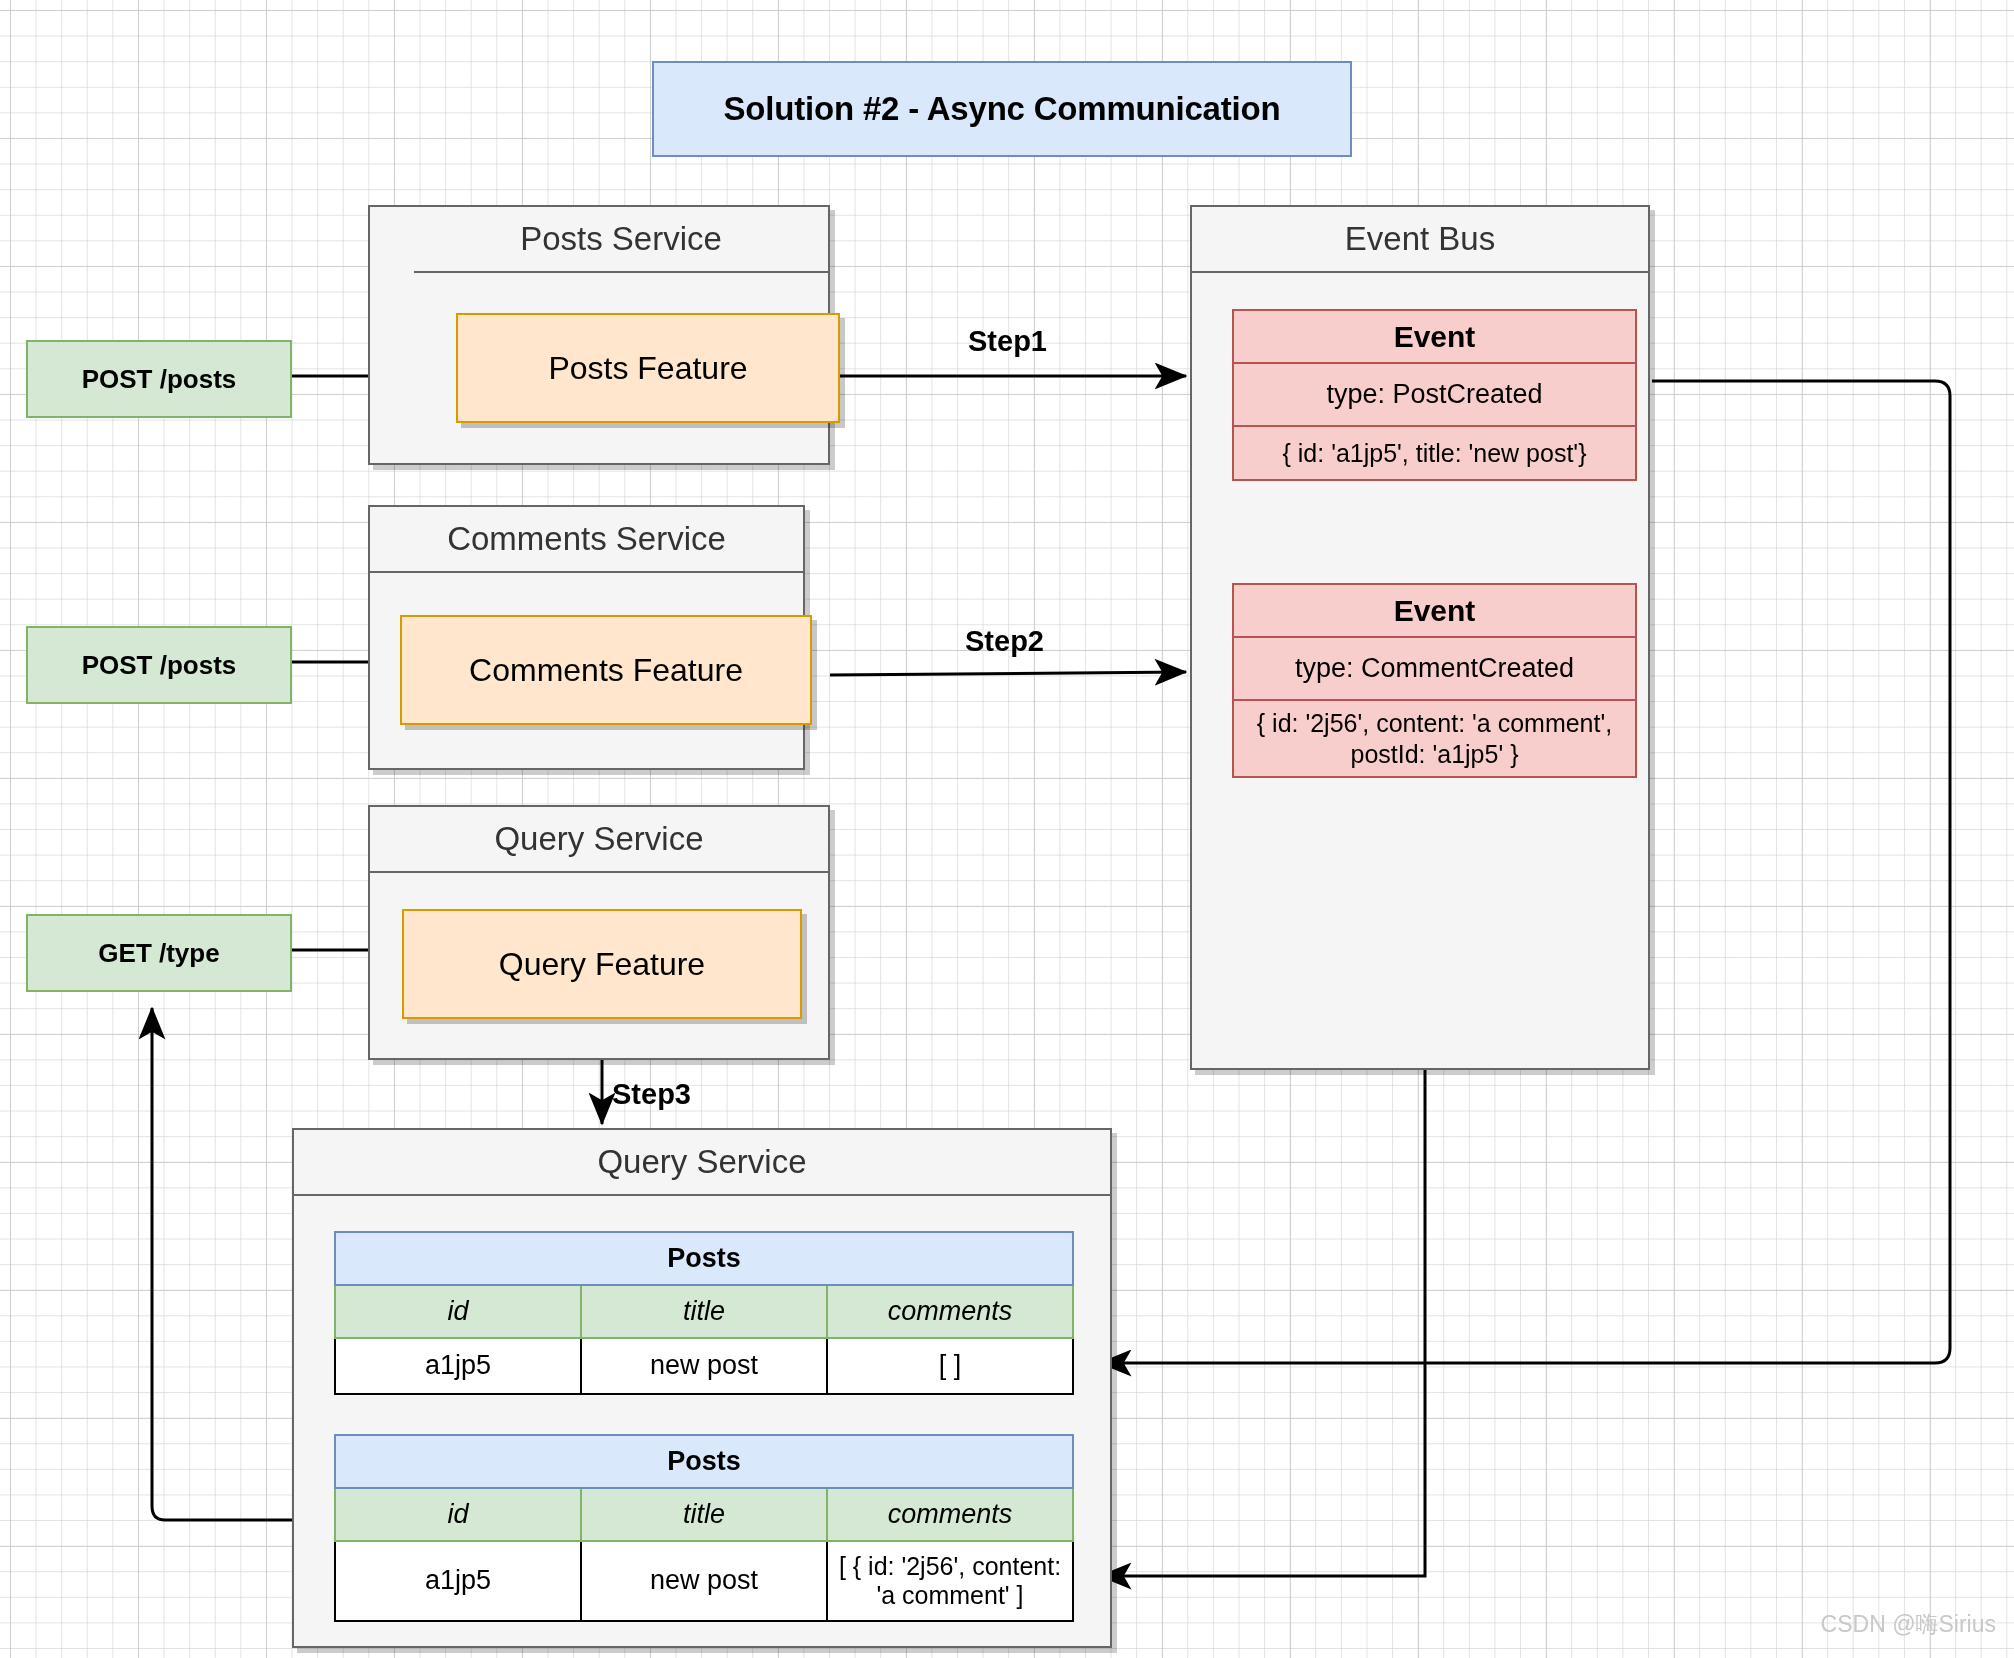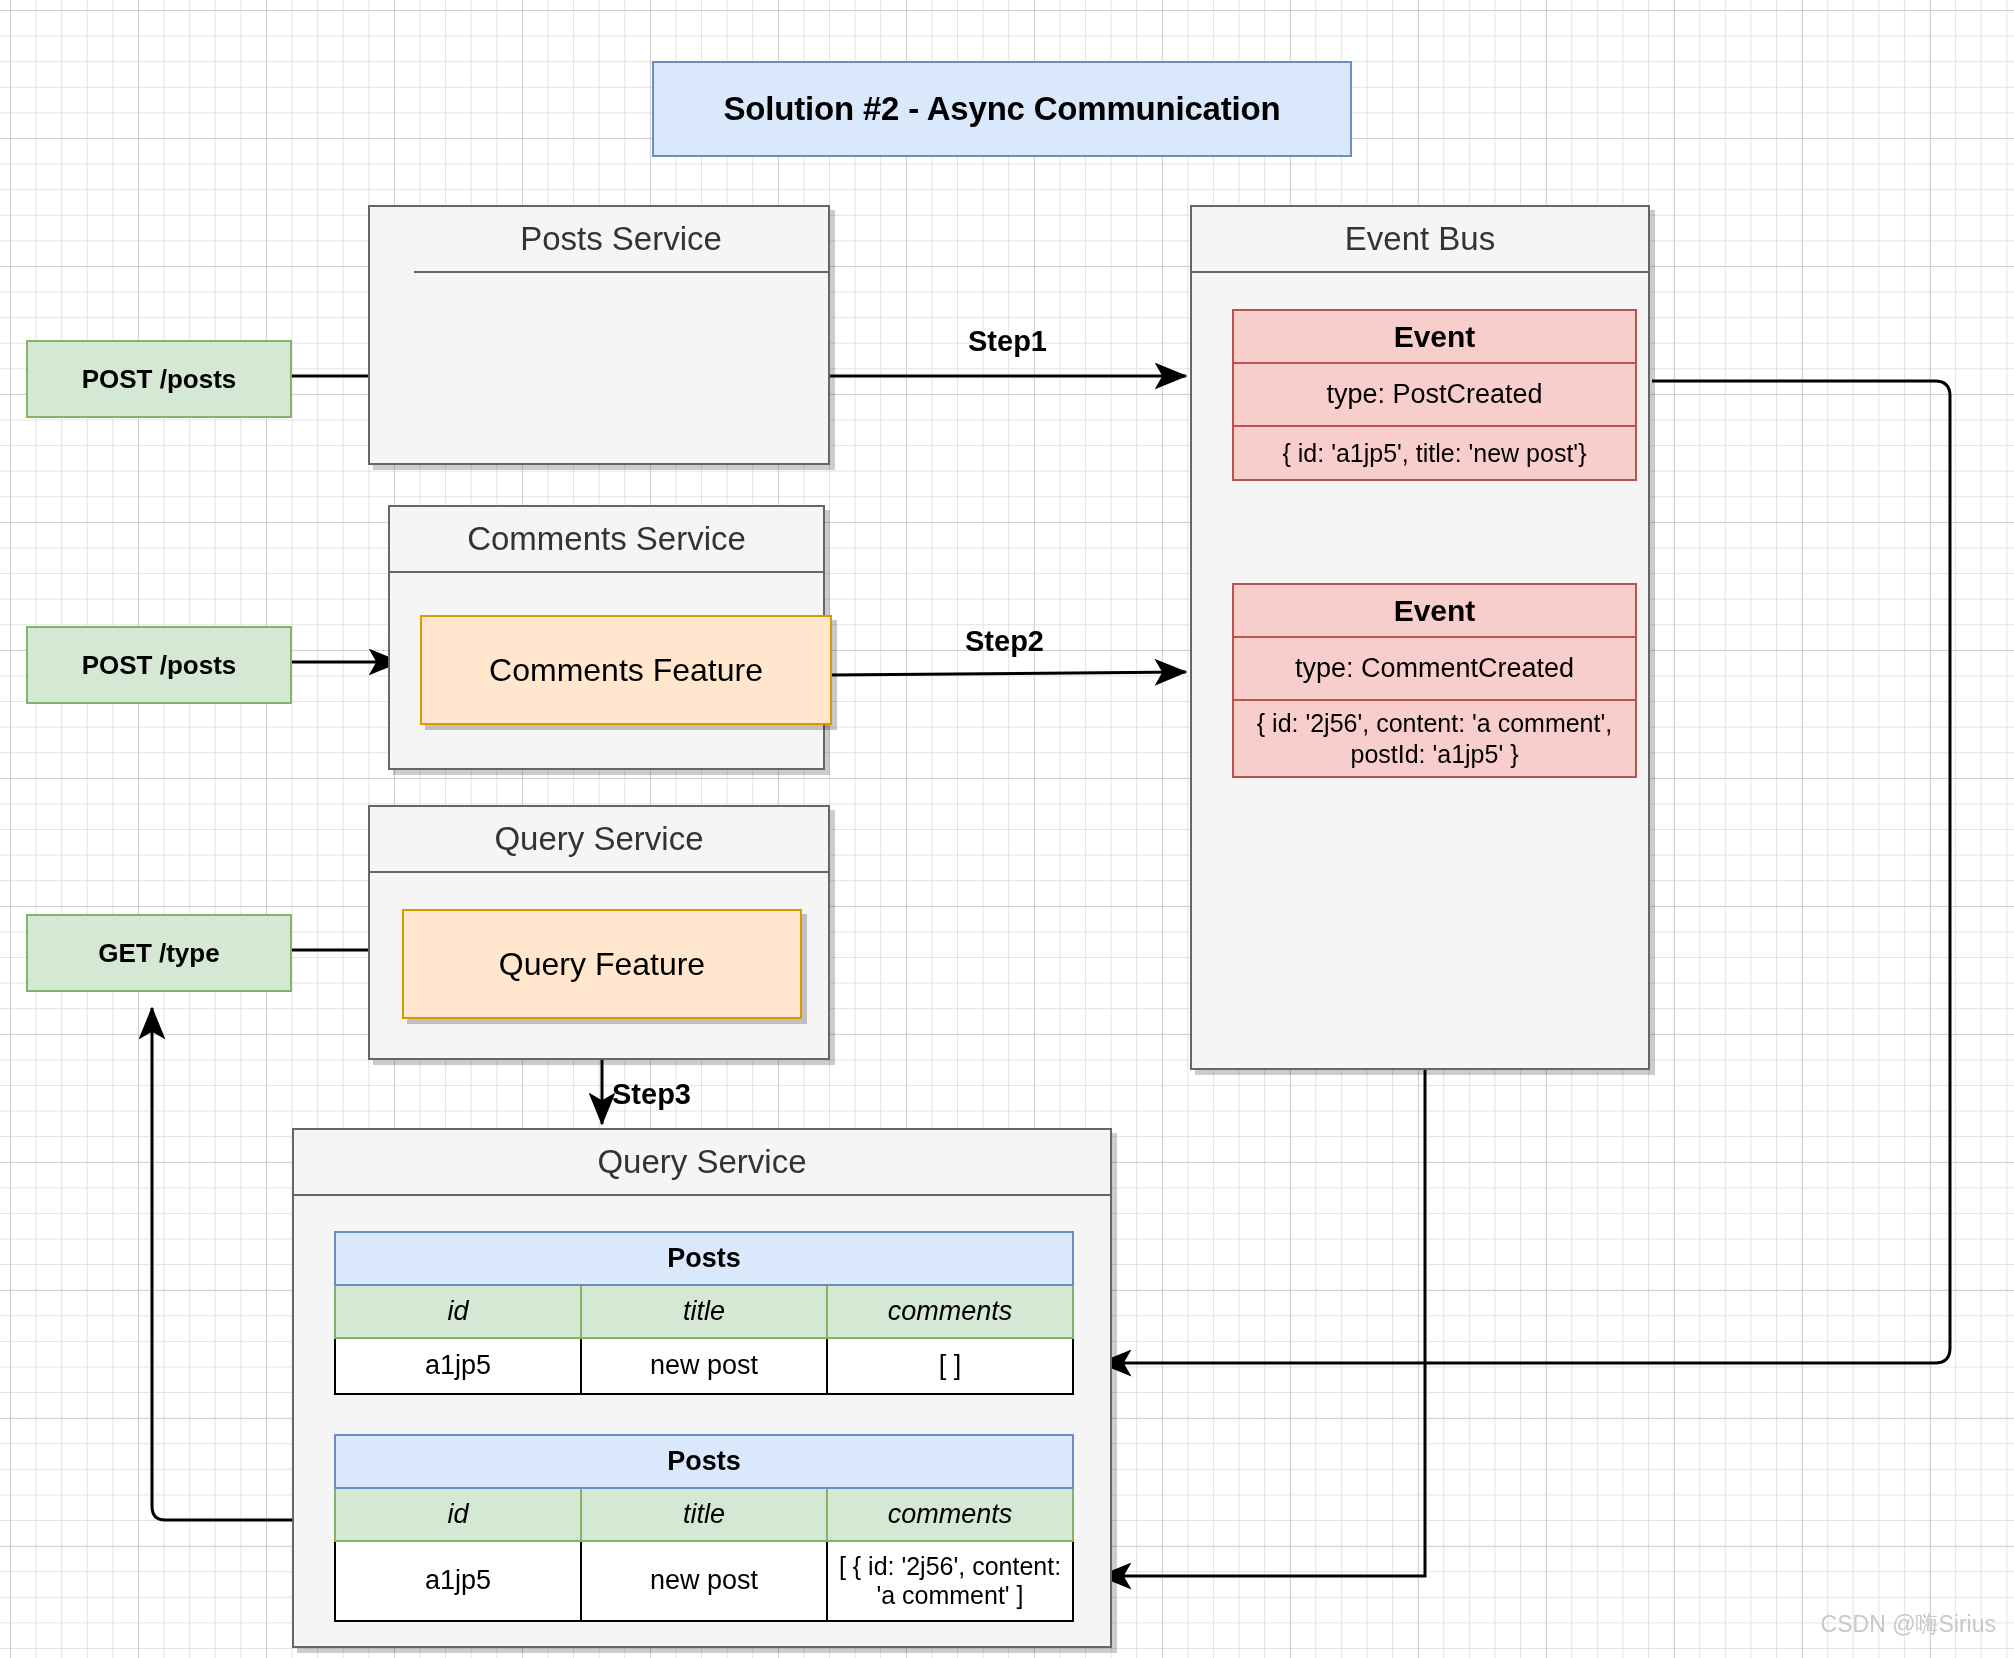--- a/index.html
+++ b/index.html
@@ -246,23 +246,26 @@
   <div class="title-banner">Solution #2 - Async Communication</div>
 
   <div class="endpoint-box" style="left:26px; top:340px; width:266px; height:78px;">POST /posts</div>
 
   <div class="endpoint-box" style="left:26px; top:626px; width:266px; height:78px;">POST /posts</div>
 
   <div class="endpoint-box" style="left:26px; top:914px; width:266px; height:78px;">GET /type</div>
 
   <div class="service-box" style="left:368px; top:205px; width:462px; height:260px;padding-left:44px;">
     <div class="service-title">Posts Service</div>
-  </div>
-
-  <div class="service-box" style="left:388px; top:505px; width:437px; height:265px;">
+    <div class="service-body">
+      <div class="feature-box" style="left:42px; top:40px; width:384px; height:110px;">Posts Feature</div>
+    </div>
+  </div>
+
+  <div class="service-box" style="left:368px; top:505px; width:437px; height:265px;">
     <div class="service-title">Comments Service</div>
     <div class="service-body">
       <div class="feature-box" style="left:30px; top:42px; width:412px; height:110px;">Comments Feature</div>
     </div>
   </div>
 
   <div class="service-box" style="left:368px; top:805px; width:462px; height:255px;">
     <div class="service-title">Query Service</div>
     <div class="service-body">
       <div class="feature-box" style="left:32px; top:36px; width:400px; height:110px;">Query Feature</div>

